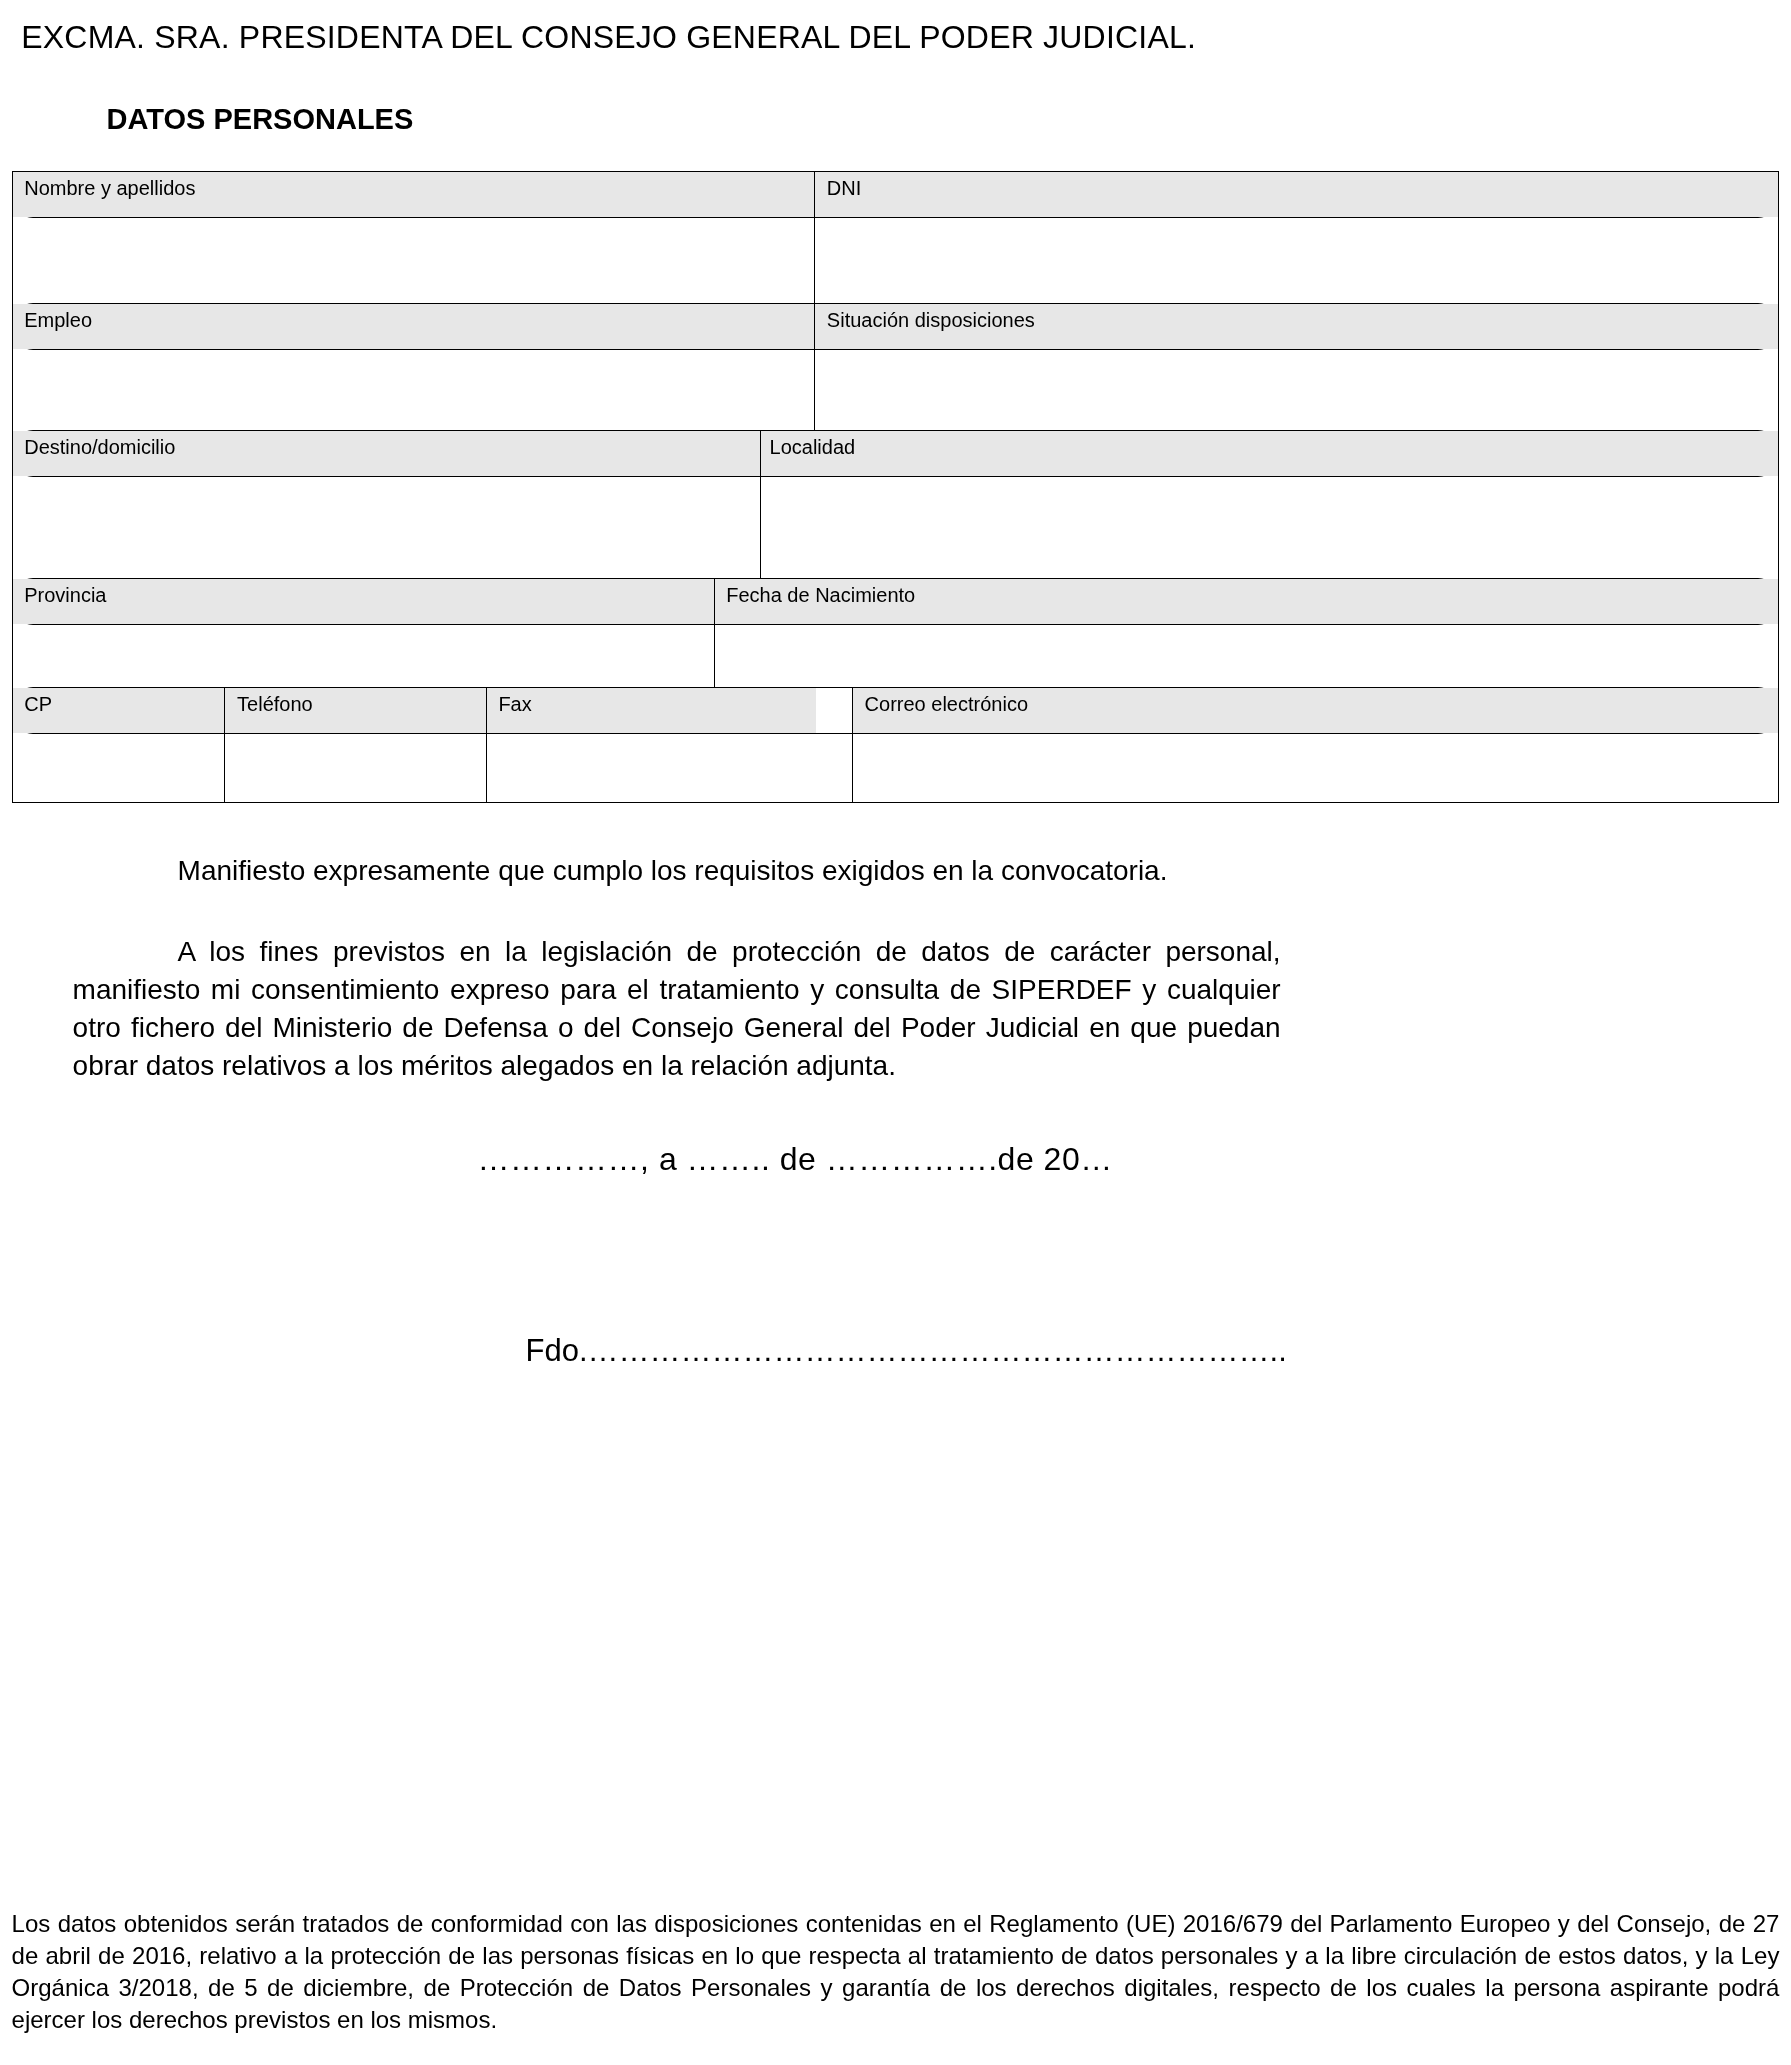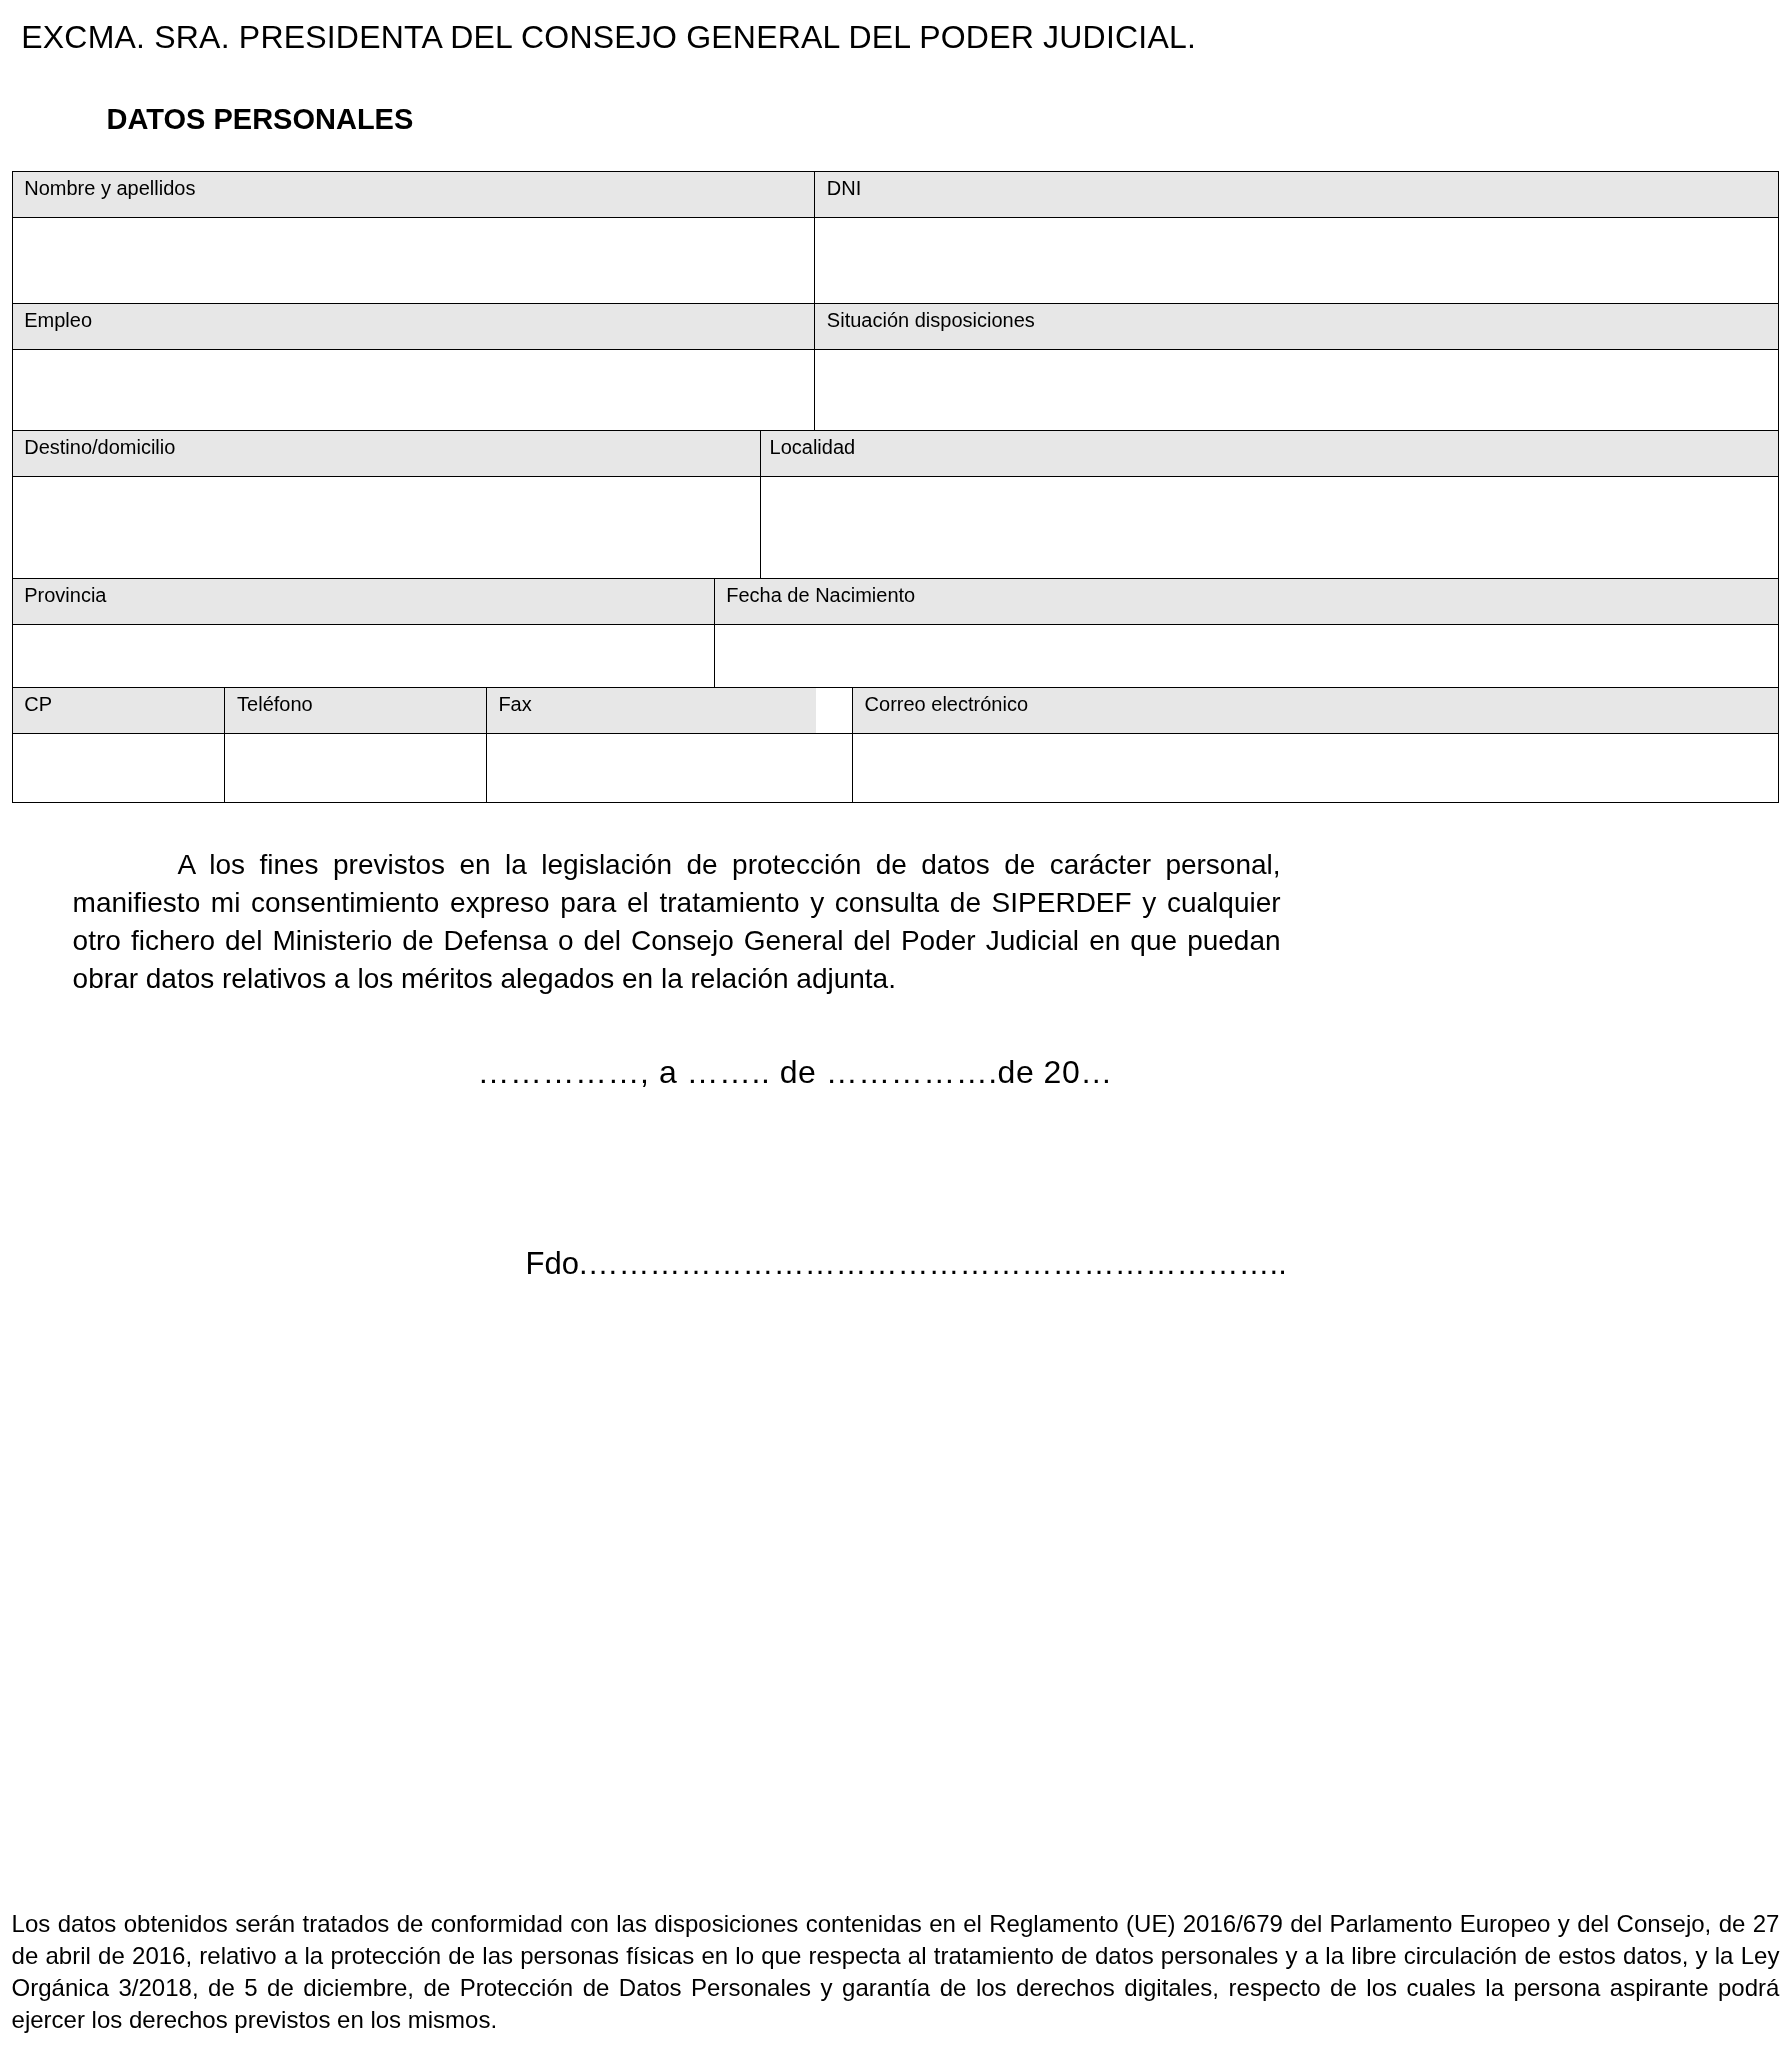--- a/index.html
+++ b/index.html
@@ -27,21 +27,21 @@
     font-size: 29px;
     font-weight: bold;
     margin: 47px 0 0 95px;
   }
   
   .ftable {
     margin-top: 35px;
     border: 1.9px solid #000;
   }
   .frow { display: flex; }
-  .frow + .frow { border-top: 1.9px solid #000; }
+  .frow + .frow { border-top: 1.9px solid #000; border-radius: 20px; }
   .fcell {
     box-sizing: border-box;
     padding: 4.9px 11.6px;
     font-size: 20px;
   }
   .fcell + .fcell { border-left: 1.9px solid #000; }
   .head { background: #e7e7e7; }
   .blank { background: #ffffff; }
   .rh  { height: 45px; }
   .rb1 { height: 85px; }
@@ -140,20 +140,21 @@
     </div>
     <div class="frow rb5">
       <div class="fcell blank c4a"></div>
       <div class="fcell blank c4b"></div>
       <div class="fcell blank c4c"></div>
       <div class="fcell blank c4d"></div>
     </div>
 
   </div>
 
+  <p class="para first indent">Manifiesto expresamente que cumplo los requisitos exigidos en la convocatoria.</p>
 
   <p class="para second indent">A los fines previstos en la legislación de protección de datos de carácter personal, manifiesto mi consentimiento expreso para el tratamiento y consulta de SIPERDEF y cualquier otro fichero del Ministerio de Defensa o del Consejo General del Poder Judicial en que puedan obrar datos relativos a los méritos alegados en la relación adjunta.</p>
 
   <div class="date-line">……………, a …….. de …………….de 20…</div>
 
   <div class="sign-line">Fdo.…………………………………………………………..</div>
 
   <div class="footer">Los datos obtenidos serán tratados de conformidad con las disposiciones contenidas en el Reglamento (UE) 2016/679 del Parlamento Europeo y del Consejo, de 27 de abril de 2016, relativo a la protección de las personas físicas en lo que respecta al tratamiento de datos personales y a la libre circulación de estos datos, y la Ley Orgánica 3/2018, de 5 de diciembre, de Protección de Datos Personales y garantía de los derechos digitales, respecto de los cuales la persona aspirante podrá ejercer los derechos previstos en los mismos.</div>
 
 </div>

